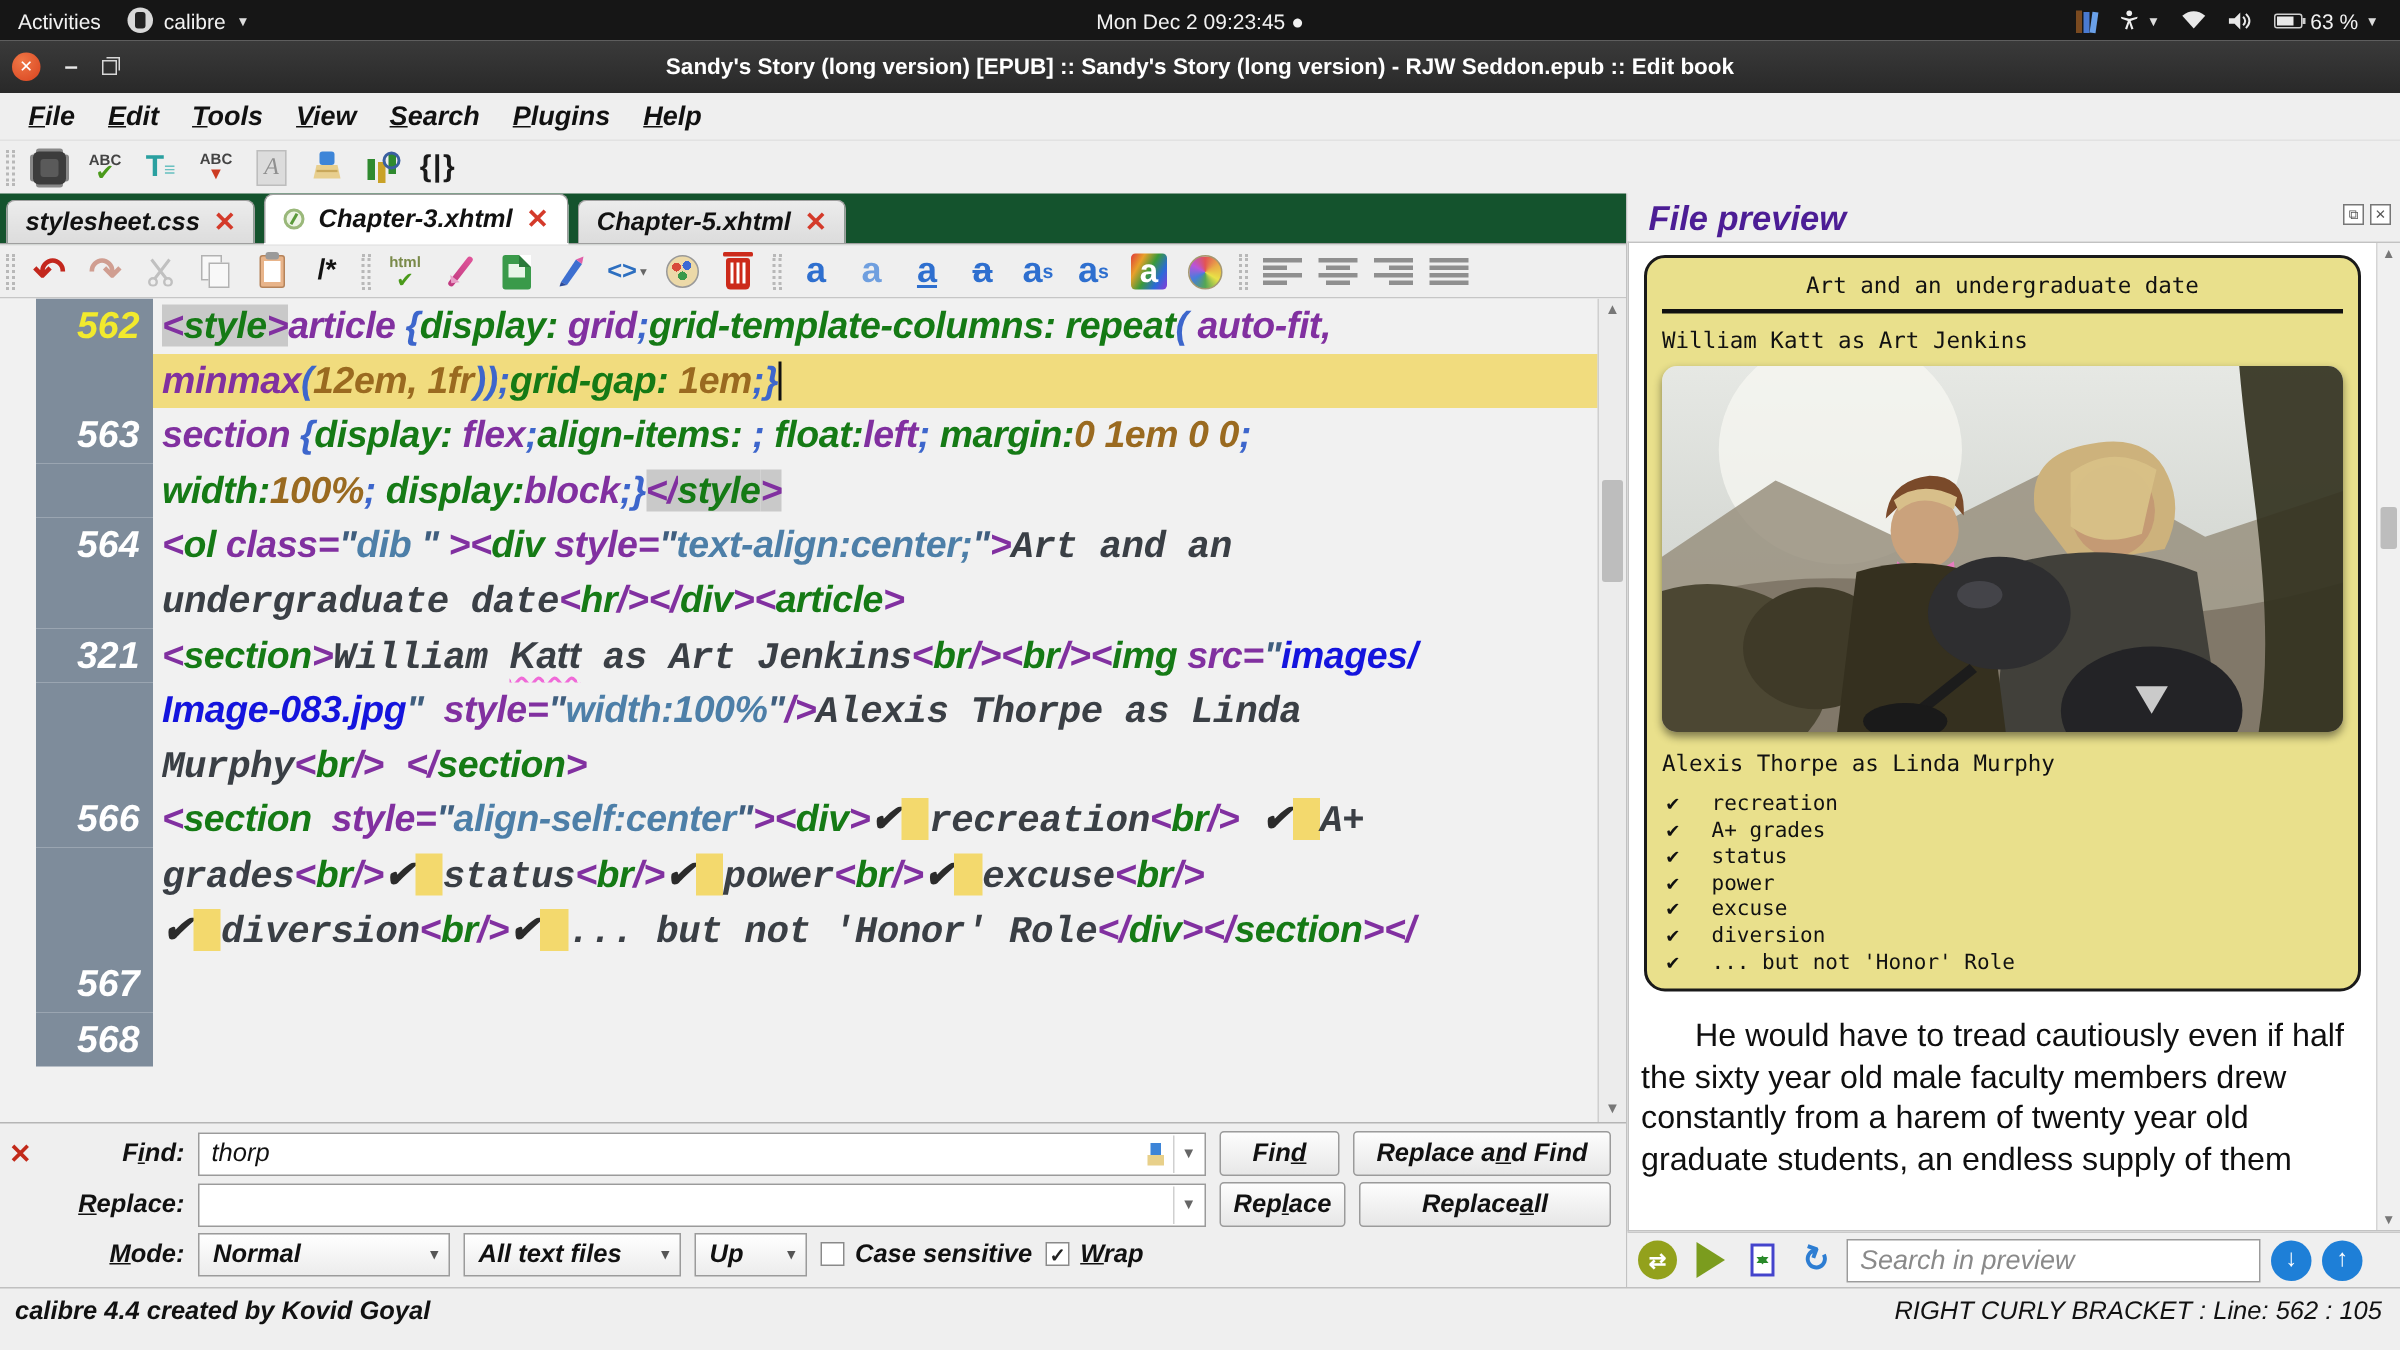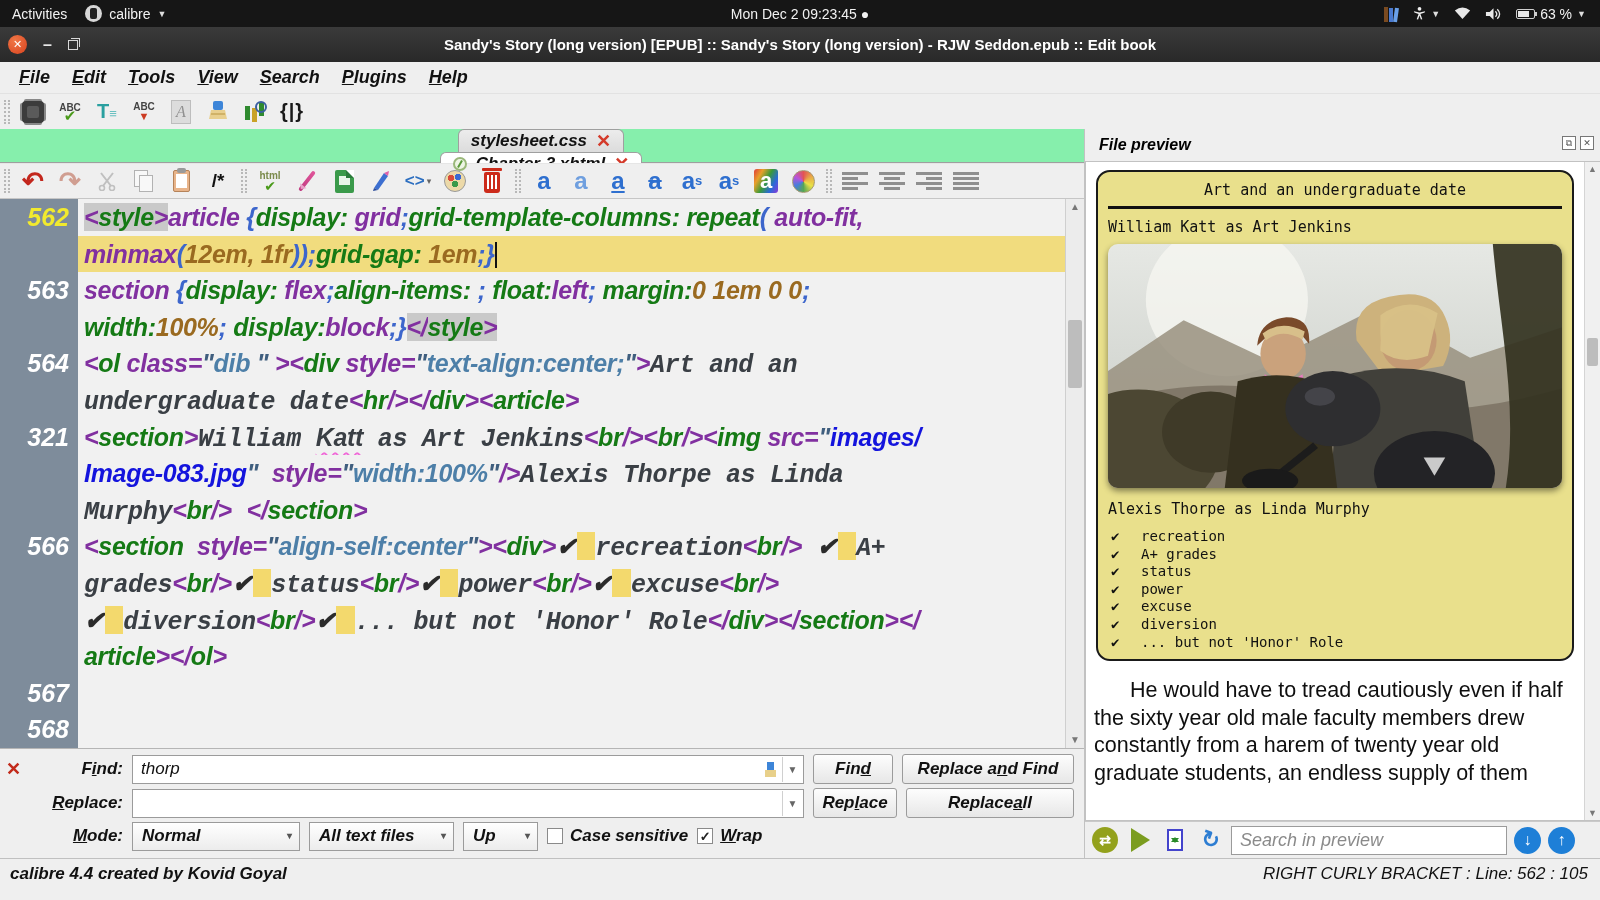--- a/index.html
+++ b/index.html
@@ -107,31 +107,31 @@
   .ia-j { background-image:linear-gradient(#8f8f8f 0 0),linear-gradient(#8f8f8f 0 0),linear-gradient(#8f8f8f 0 0),linear-gradient(#8f8f8f 0 0);
           background-position:0 0,0 5px,0 10px,0 15px; background-size:26px 3px,26px 3px,26px 3px,26px 3px; }
   .mini-arrow { font-size:9px; color:#666; margin-left:2px; }
 
   
   .split { position:absolute; top:129px; left:0; right:0; bottom:42px; display:flex; }
   .left-col { width:1085px; display:flex; flex-direction:column; border-right:1px solid #c2c2c2; }
   .right-col { flex:1; display:flex; flex-direction:column; background:#efefef; }
 
   
-  .tabbar { height:34px; background:#86efac; border-bottom:1px solid #9f9f9f; display:flex; align-items:center; padding-left:4px;flex-direction:column; }
+  .tabbar { height:34px; background:#14532d; border-bottom:1px solid #9f9f9f; display:flex; align-items:flex-end; padding-left:4px; }
   .tab { height:29px; margin-right:6px; border:1px solid #9f9f9f; border-bottom:none; border-radius:6px 6px 0 0;
          background:linear-gradient(#ececec,#dcdcdc); padding:0 12px; display:flex; align-items:center; gap:9px;
          font-size:17px; font-weight:bold; color:#111; }
   .tab.active { background:#fff; height:33px; box-shadow:0 2px 0 #fff; }
   .tab-close { color:#d43a2a; font-weight:bold; font-size:18px; font-style:normal; }
   .mod-icon { width:14px; height:14px; border-radius:50%; border:2px solid #9ab87a; background:#eef5e5; position:relative; }
   .mod-icon::after { content:""; position:absolute; left:4px; top:1px; width:2px; height:8px; background:#5a9a3a; transform:rotate(30deg); }
 
   
-  .editor { position:relative; height:549px; background:#f1f1f1; overflow:hidden; display:flex; flex-direction:column; }
+  .editor { position:relative; height:549px; background:#f1f1f1; overflow:hidden; display:flex; flex-direction:column;padding-left:24px; }
   .code-wrap { flex:1; overflow:hidden; }
   .code-row { display:flex; height:36.6px; line-height:36.6px; }
   .ln { flex:none; width:78px; background:#7e8c9b; color:#fff; font-size:25px; font-weight:bold;
         text-align:right; padding-right:9px; }
   .ln.cur { color:#f2ea2d; }
   .ct { flex:1; font-size:25px; font-weight:bold; white-space:pre; padding-left:6px; color:#3a3f45; letter-spacing:-0.3px; overflow:hidden; }
   .ct.hl { background:#f1dc7e; }
   .ct .t { color:#157a15; } .ct .p { color:#157a15; }
   .ct .b { color:#8130a0; } .ct .a { color:#8130a0; } .ct .s { color:#8130a0; }
   .ct .u { color:#3d66cc; text-decoration:none; }
@@ -172,21 +172,21 @@
   .select { border:1px solid #9b9b9b; background:linear-gradient(#fff,#ececec); height:29px; display:flex; align-items:center;
             padding:0 24px 0 9px; position:relative; font-weight:bold; font-size:17px; color:#111; }
   .select::after { content:"▾"; position:absolute; right:7px; top:7px; font-size:10px; color:#555; font-style:normal; }
   .sel-mode { width:168px; } .sel-scope { width:145px; } .sel-dir { width:75px; }
   .cbrow { display:flex; align-items:center; gap:7px; font-size:17px; font-weight:bold; color:#111; }
   .cb { width:16px; height:16px; border:1px solid #8a8a8a; background:#fff; font-style:normal; font-size:13px;
         display:inline-flex; align-items:center; justify-content:center; color:#222; }
 
   
   .pv-header { height:32px; display:flex; align-items:center; padding-left:14px; position:relative; }
-  .pv-title { font-size:16px; font-weight:bold; color:#000000; }
+  .pv-title { font-size:23px; font-weight:bold; color:#4c1d95; }
   .pv-hicons { position:absolute; right:6px; top:7px; display:flex; gap:4px; font-style:normal; }
   .pv-hicons span { width:14px; height:14px; border:1px solid #777; color:#555; font-size:9px; display:flex; align-items:center; justify-content:center; background:#fff; }
   .pv-content { flex:1; background:#fff; border:1px solid #c2c2c2; border-right:none; position:relative; overflow:hidden; font-style:normal; }
   .pv-inner { position:absolute; left:0; top:0; right:16px; bottom:0; overflow:hidden; }
   .pv-box { margin:8px 10px; background:#e9e08c; border:2px solid #1a1a1a; border-radius:14px; padding:4px 10px 8px;
             font-family:"DejaVu Sans Mono",monospace; color:#111; }
   .pv-box-title { text-align:center; font-size:15px; padding:5px 0 7px; }
   .pv-rule { border-top:3px solid #111; margin:0 0 9px; }
   .pv-cap { font-size:15px; margin:2px 0 8px; }
   .pv-photo { width:100%; height:244px; border-radius:10px; display:block; box-shadow:0 3px 6px rgba(0,0,0,.45); }
@@ -456,24 +456,20 @@
             <span class="ln">566</span>
             <span class="ct"><span class="b">&lt;</span><span class="t">section</span><span class="a">  style=</span><span class="q">"</span><span class="v">align-self:center</span><span class="q">"</span><span class="b">&gt;&lt;</span><span class="t">div</span><span class="b">&gt;</span><span class="c">✔</span><span class="h"> </span><span class="x">recreation</span><span class="b">&lt;</span><span class="t">br</span><span class="b">/&gt;</span><span class="x"> </span><span class="c">✔</span><span class="h"> </span><span class="x">A+</span></span>
           </div>
           <div class="code-row">
             <span class="ln"></span>
             <span class="ct"><span class="x">grades</span><span class="b">&lt;</span><span class="t">br</span><span class="b">/&gt;</span><span class="c">✔</span><span class="h"> </span><span class="x">status</span><span class="b">&lt;</span><span class="t">br</span><span class="b">/&gt;</span><span class="c">✔</span><span class="h"> </span><span class="x">power</span><span class="b">&lt;</span><span class="t">br</span><span class="b">/&gt;</span><span class="c">✔</span><span class="h"> </span><span class="x">excuse</span><span class="b">&lt;</span><span class="t">br</span><span class="b">/&gt;</span></span>
           </div>
           <div class="code-row">
             <span class="ln"></span>
             <span class="ct"><span class="c">✔</span><span class="h"> </span><span class="x">diversion</span><span class="b">&lt;</span><span class="t">br</span><span class="b">/&gt;</span><span class="c">✔</span><span class="h"> </span><span class="x">... but not 'Honor' Role</span><span class="b">&lt;/</span><span class="t">div</span><span class="b">&gt;&lt;/</span><span class="t">section</span><span class="b">&gt;&lt;/</span></span>
-          </div>
-          <div class="code-row">
-            <span class="ln"></span>
-            <span class="ct"><span class="t">article</span><span class="b">&gt;&lt;/</span><span class="t">ol</span><span class="b">&gt;</span></span>
           </div>
           <div class="code-row">
             <span class="ln">567</span>
             <span class="ct"></span>
           </div>
           <div class="code-row">
             <span class="ln">568</span>
             <span class="ct"></span>
           </div>
         </div>

